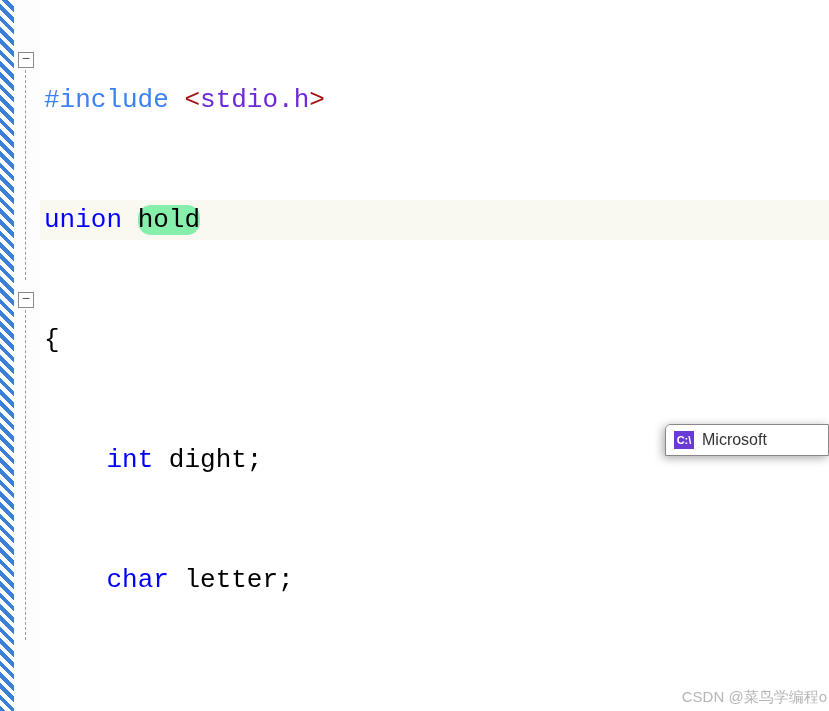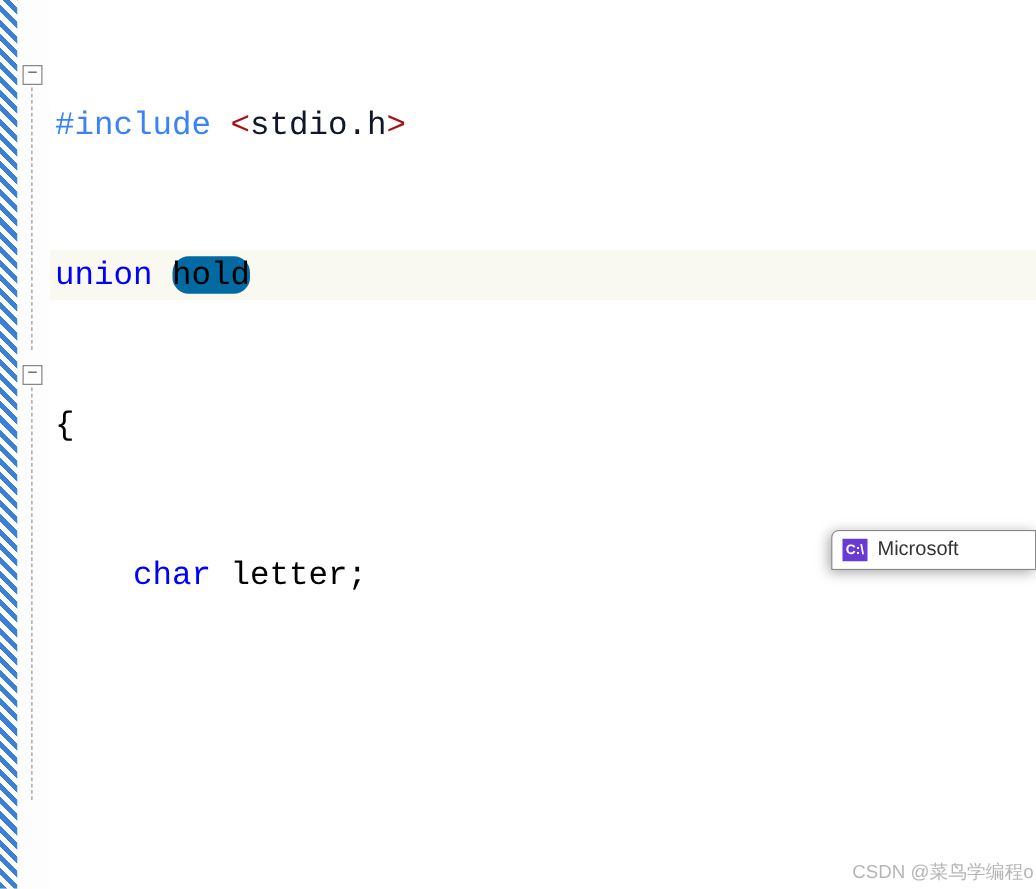--- a/index.html
+++ b/index.html
@@ -58,29 +58,29 @@
       padding-top: 0;
       line-height: 40px;
       white-space: pre;
       position: relative;
     }
     .code-line {
       height: 40px;
       padding-left: 4px;
     }
     .kw-pre { color: #3b82f6; }
-    .kw-inc { color: #0f172a; }
+    .kw-inc { color: #6d28d9; }
     .kw-type { color: #0000ff; }
     .ident { color: #000; }
     .punct { color: #000; }
     .highlight-row {
       background: #f9f9f2;
     }
     .hl-token {
-      background: #0369a1;
+      background: #86efac;
       border-radius: 13px;
     }
     .angle { color: #a31515; }
 
     .console-window {
       position: absolute;
       right: 0;
       top: 424px;
       width: 164px;
       background: #fff;
@@ -138,20 +138,21 @@
   <div class="gutter">
     <div class="fold-btn" style="top:52px">−</div>
     <div class="fold-line" style="top:70px;height:210px"></div>
     <div class="fold-btn" style="top:292px">−</div>
     <div class="fold-line" style="top:310px;height:330px"></div>
   </div>
   <div class="code-area">
     <div class="code-line"><span class="kw-pre">#include</span><span> </span><span class="angle">&lt;</span><span class="kw-inc">stdio.h</span><span class="angle">&gt;</span></div>
     <div class="code-line highlight-row"><span class="kw-type">union</span><span> </span><span class="ident hl-token">hold</span></div>
     <div class="code-line"><span class="punct">{</span></div>
+    <div class="code-line"><span>    </span><span class="kw-type">int</span><span> </span><span class="ident">dight</span><span class="punct">;</span></div>
     <div class="code-line"><span>    </span><span class="kw-type">char</span><span> </span><span class="ident">letter</span><span class="punct">;</span></div>
     
     
     
     
     
     
     
     
     

